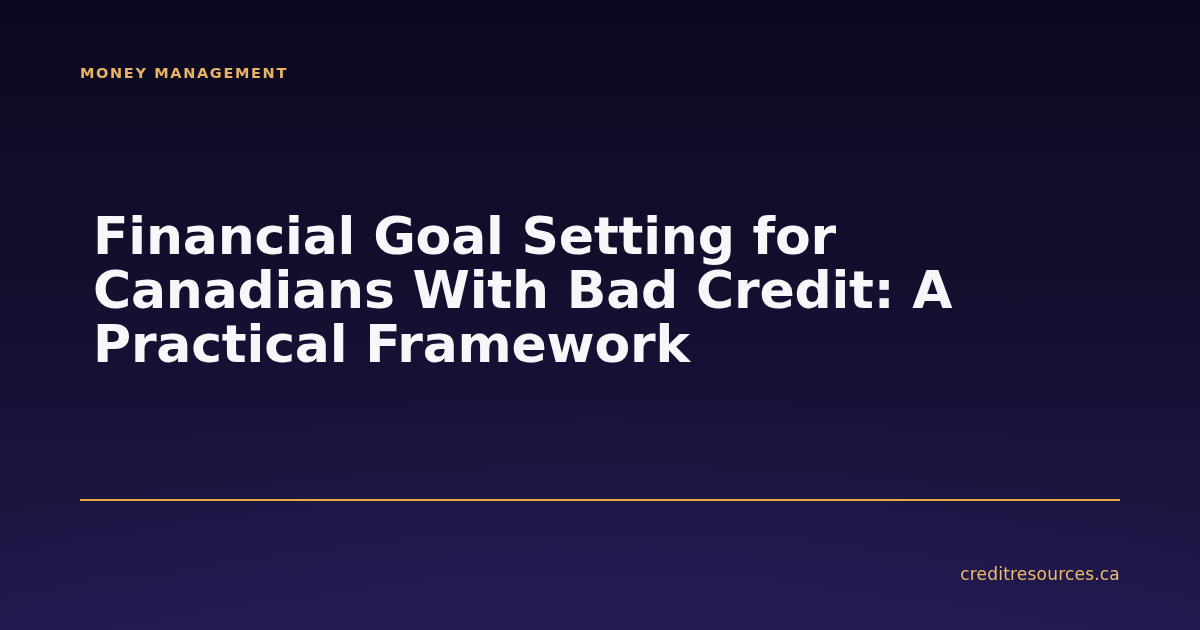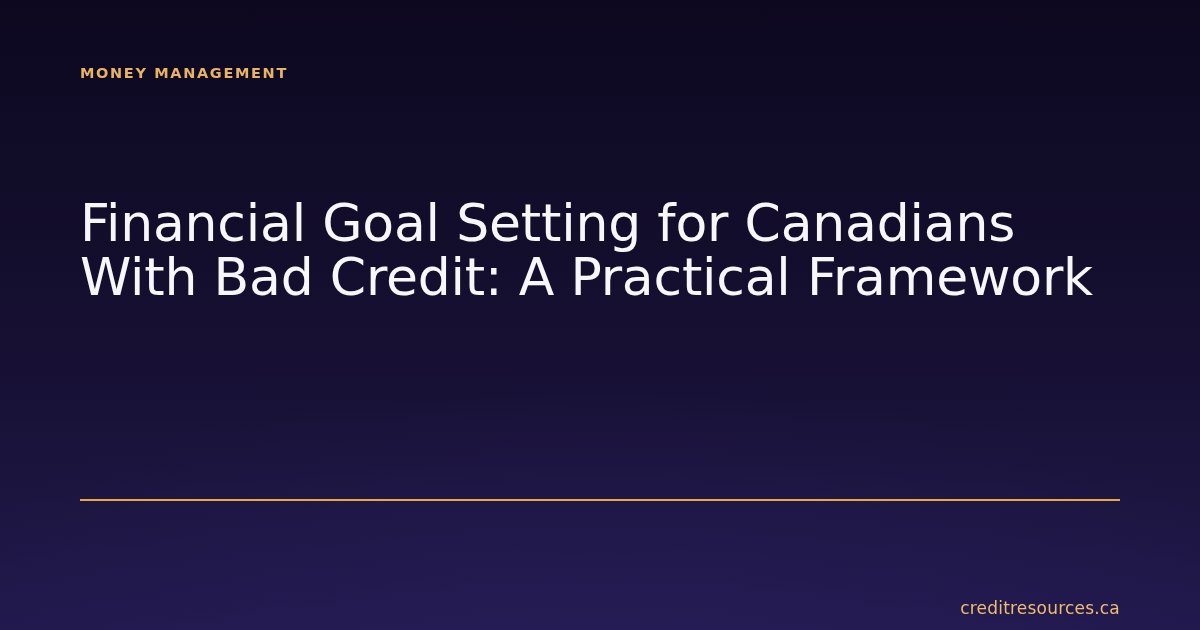--- a/index.html
+++ b/index.html
@@ -50,42 +50,42 @@
     line-height: 22px;
     white-space: nowrap;
     font-family: "DejaVu Sans", "Liberation Sans", sans-serif;
   }
 
   .title {
     position: absolute;
     left: 80px;
     top: 196px;
     width: 1046px;
-    margin: 0;
+    margin: 13px;
     color: #f7f7fa;
     font-size: 52px;
-    font-weight: 400;
+    font-weight: 700;
     line-height: 54px;
     letter-spacing: -0.2px;
     font-family: "DejaVu Sans", "Liberation Sans", sans-serif;
   }
 
   .divider {
     position: absolute;
     left: 80px;
     top: 499px;
     width: 1040px;
     height: 2px;
     background: #e8a943;
   }
 
   .brand {
     position: absolute;
     left: 80px;
-    top: 596px;
+    top: 562px;
     width: 1040px;
     text-align: right;
     color: #f0bd6e;
     font-size: 17px;
     font-weight: 400;
     letter-spacing: 0.2px;
     line-height: 24px;
     font-family: "DejaVu Sans", "Liberation Sans", sans-serif;
   }
 </style>

